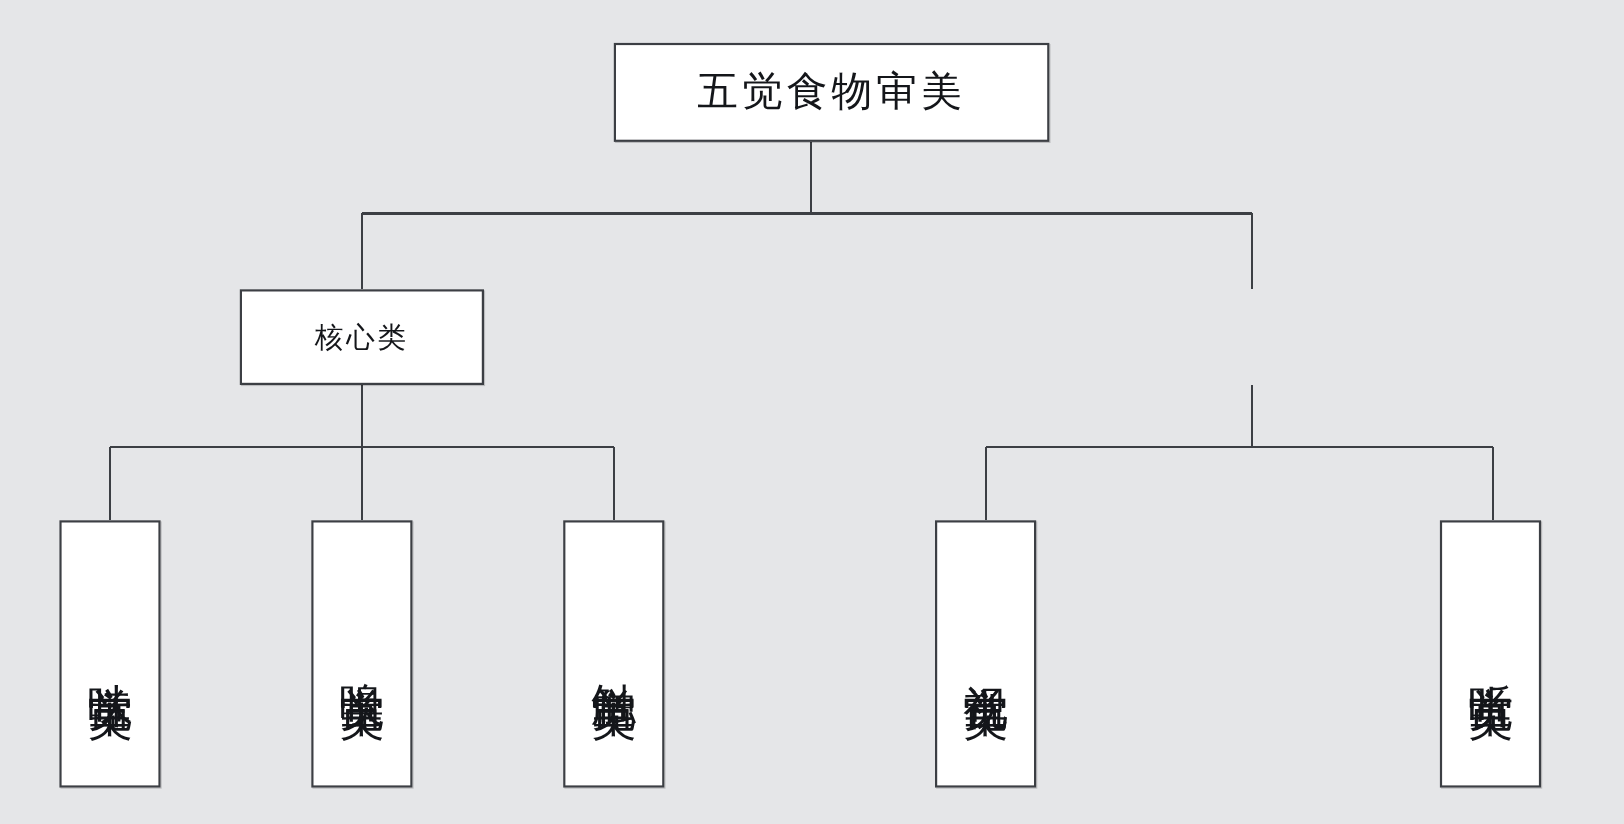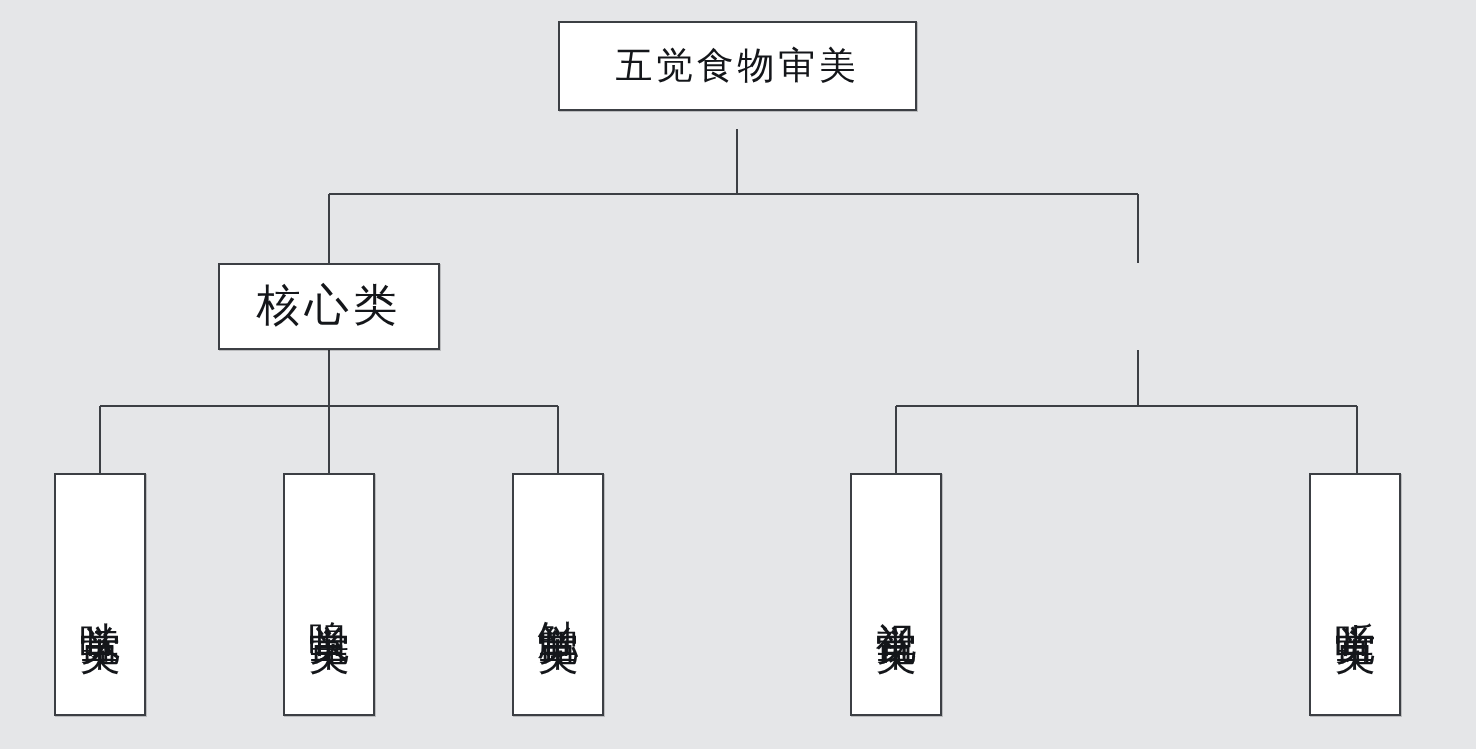--- a/index.html
+++ b/index.html
@@ -52,37 +52,37 @@
   .node-label {
     color: #14161a;
     line-height: 1.14;
     letter-spacing: 0.06em;
     white-space: pre;
   }
 
   
   .node.level-root {
     left: 558px;
-    top: 21px;
-    width: 359px;
+    top: 39px;
+    width: 396px;
     height: 90px;
   }
   .node.level-root .node-label {
     font-size: 37px;
     letter-spacing: 0.1em;
   }
 
   
   .node.level-branch {
     top: 263px;
     width: 222px;
     height: 87px;
   }
   .node.level-branch .node-label {
-    font-size: 44px;
+    font-size: 26px;
     letter-spacing: 0.1em;
   }
   .node.branch-core { left: 218px; }
   .node.branch-aux  { left: 1027px; }
 
   
   .node.level-leaf {
     top: 473px;
     width: 92px;
     height: 243px;

